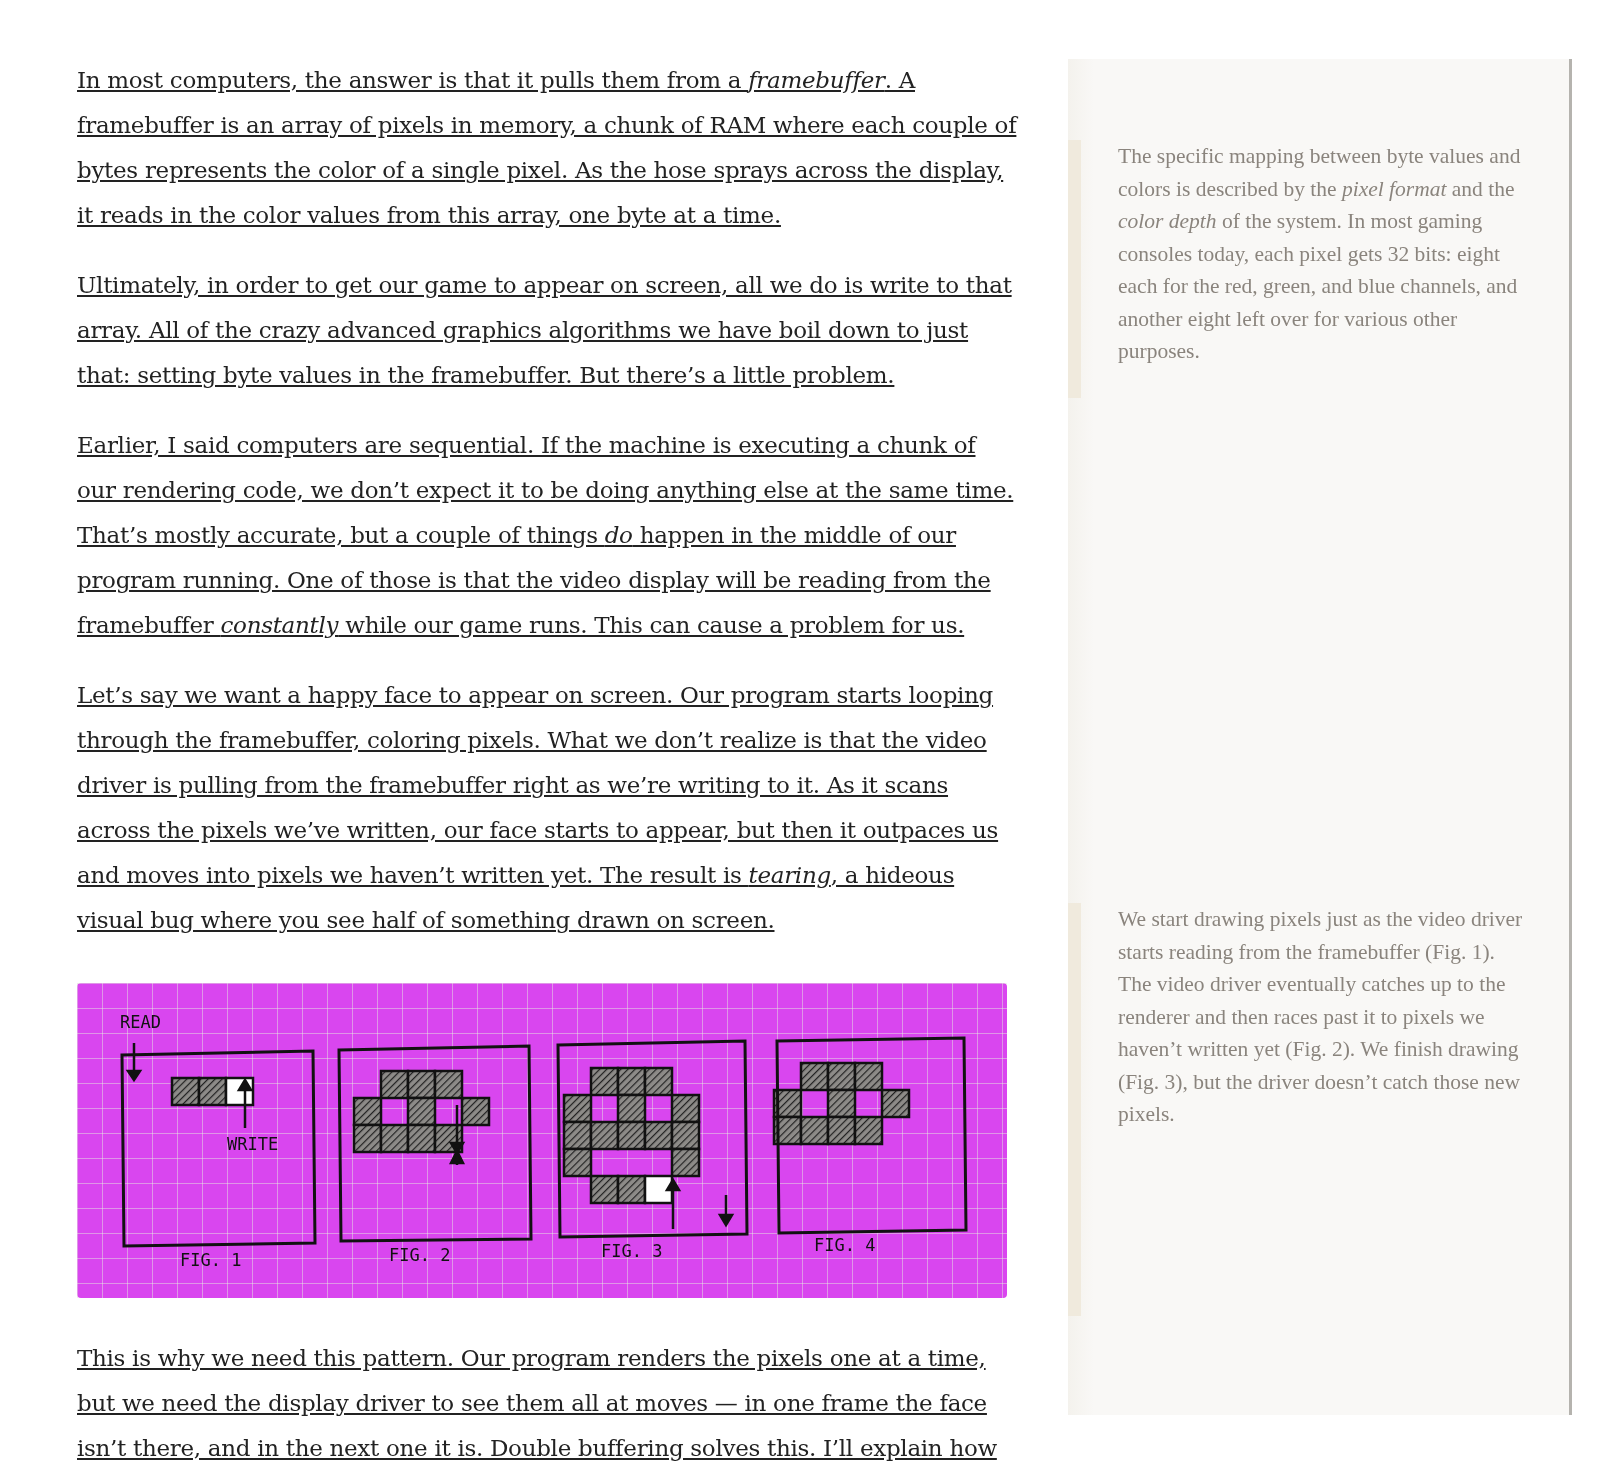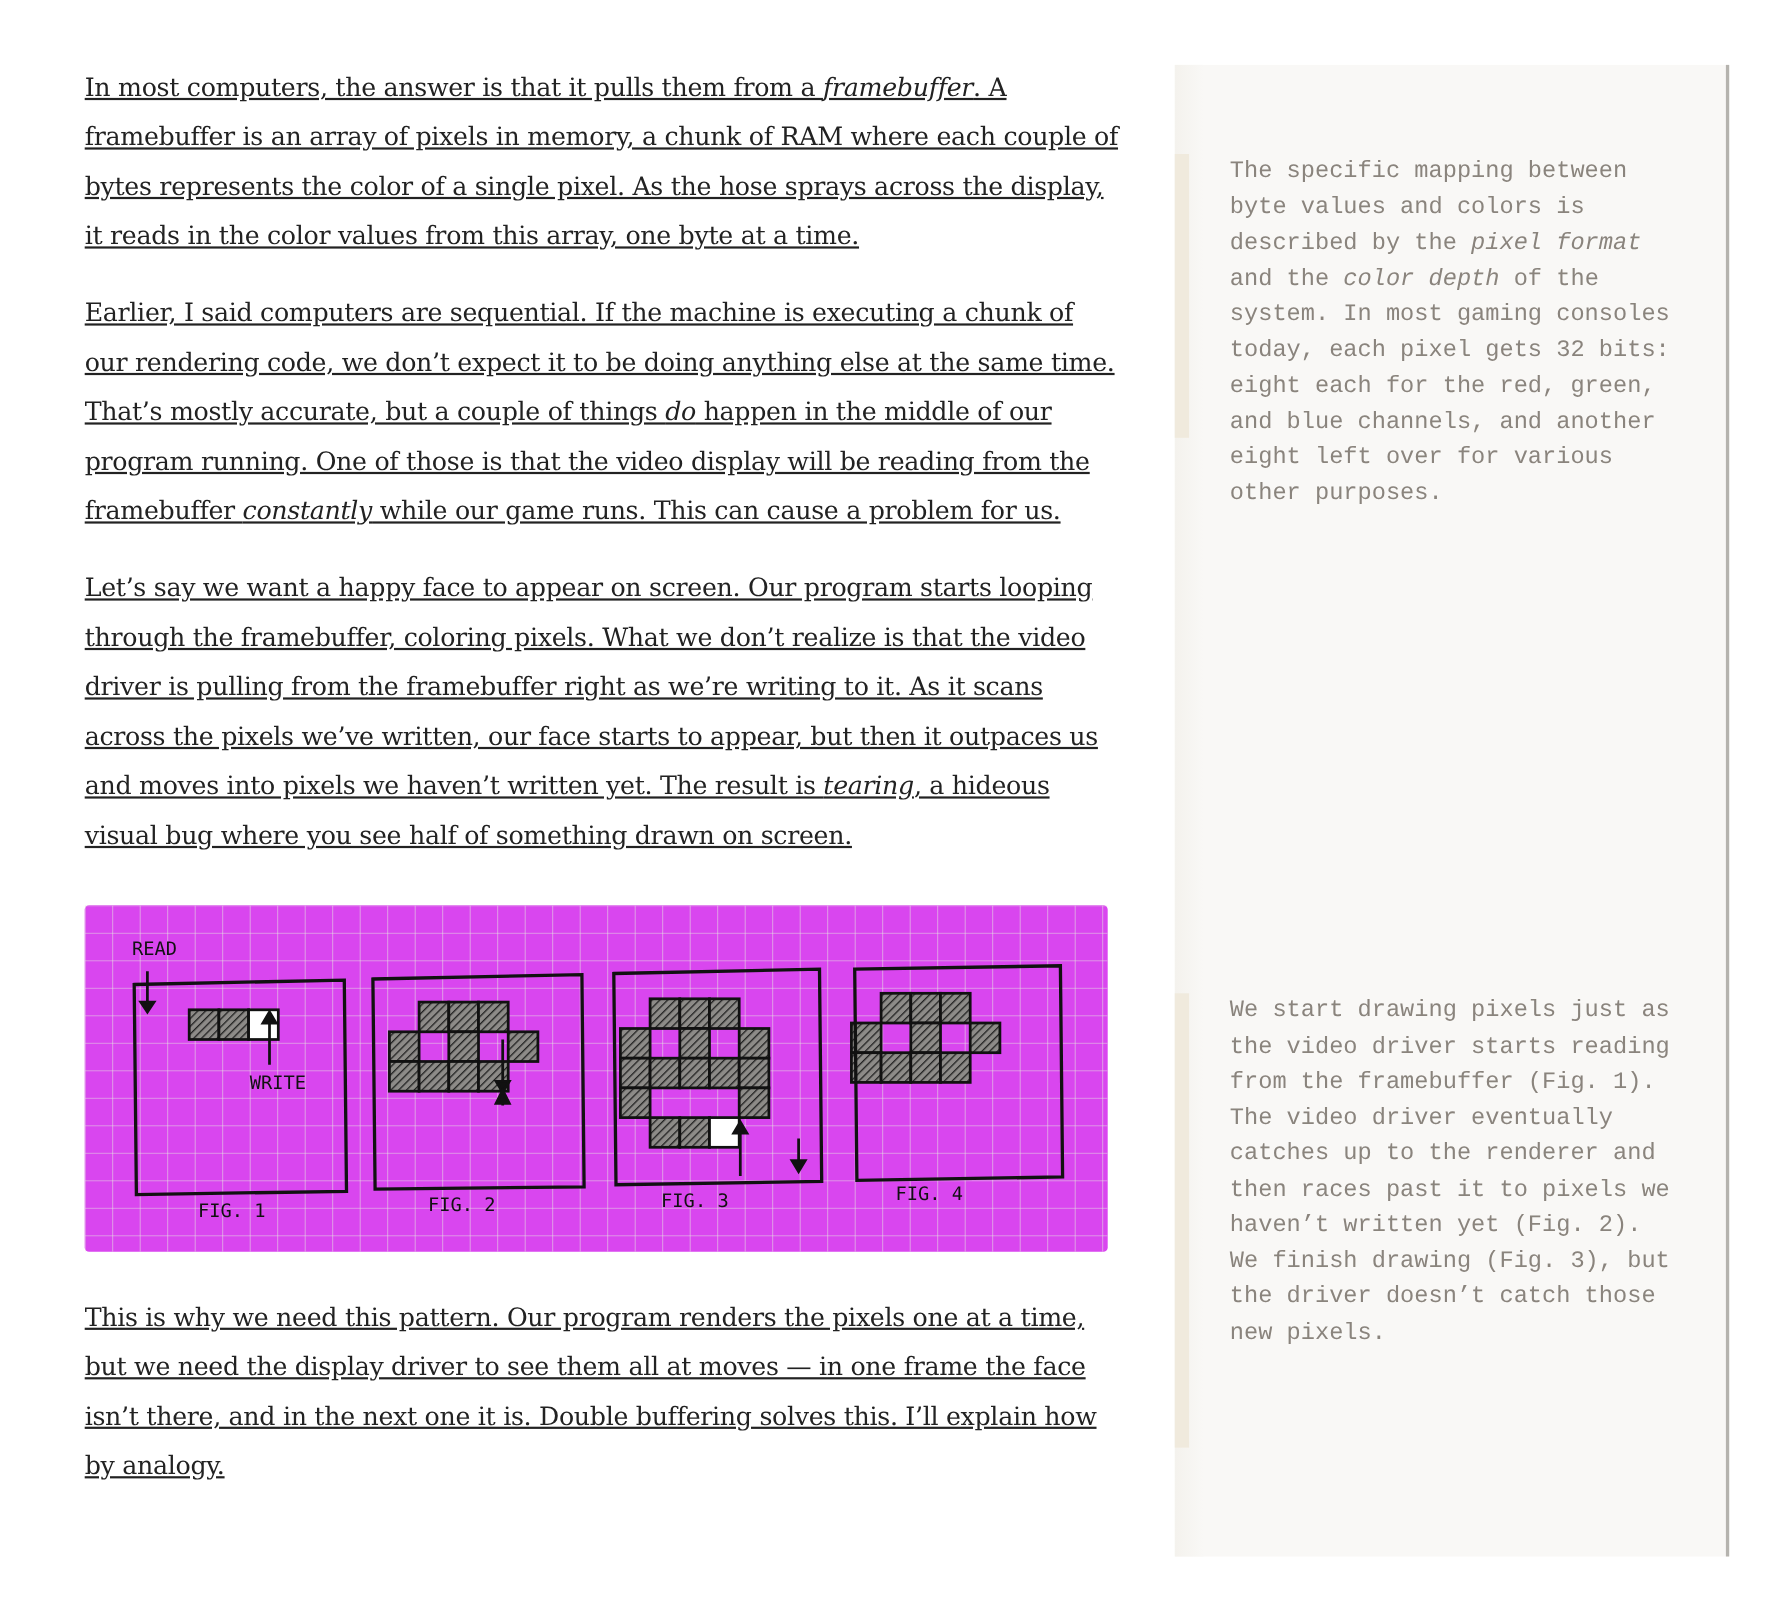--- a/index.html
+++ b/index.html
@@ -5,31 +5,32 @@
   html, body { margin:0; padding:0; background:#ffffff; }
   body { width:1620px; height:1469px; position:relative; overflow:hidden; }
   .main { position:absolute; left:77px; top:58px; width:940px;
     font-family:"DejaVu Serif","Liberation Serif",serif; font-size:23px; line-height:45px; color:#222;text-decoration:underline; }
   .main p { margin:0 0 25px 0; letter-spacing:-0.3px; }
   .fig { width:930px; height:315px; margin:40px 0 38px 0; background:#d946ef; border-radius:4px; position:relative; }
   .aside { position:absolute; left:1068px; top:59px; width:501px; height:1356px; background:#f9f8f6;
     border-right:3px solid #b5b3ae; }
   .aside-fade { position:absolute; left:0; top:0; width:26px; height:100%; background:linear-gradient(to right,#f4f2ed,#f9f8f6); }
   .note { position:absolute; left:0; width:460px;
-    font-family:Liberation Mono, monospace; font-size:21.5px; line-height:32.5px; color:#8a847d; }
+    font-family:Liberation Serif, serif; font-size:21.5px; line-height:32.5px; color:#8a847d; }
   .note .bar { position:absolute; left:0; top:0; width:13px; height:100%; background:#f0eadd; }
   .note p { margin:0 0 23px 50px; }
   .note1 { top:81px; height:258px; }
   .note2 { top:844px; height:413px; }
 </style>
 </head>
 <body>
 
 <div class="main">
   <p><span>In most computers, the answer is that it pulls them from a </span><em>framebuffer</em><span>. A framebuffer is an array of pixels in memory, a chunk of RAM where each couple of bytes represents the color of a single pixel. As the hose sprays across the display, it reads in the color values from this array, one byte at a time.</span></p>
+  <p>Ultimately, in order to get our game to appear on screen, all we do is write to that array. All of the crazy advanced graphics algorithms we have boil down to just that: setting byte values in the framebuffer. But there’s a little problem.</p>
   <p><span>Earlier, I said computers are sequential. If the machine is executing a chunk of our rendering code, we don’t expect it to be doing anything else at the same time. That’s mostly accurate, but a couple of things </span><em>do</em><span> happen in the middle of our program running. One of those is that the video display will be reading from the framebuffer </span><em>constantly</em><span> while our game runs. This can cause a problem for us.</span></p>
   <p><span>Let’s say we want a happy face to appear on screen. Our program starts looping through the framebuffer, coloring pixels. What we don’t realize is that the video driver is pulling from the framebuffer right as we’re writing to it. As it scans across the pixels we’ve written, our face starts to appear, but then it outpaces us and moves into pixels we haven’t written yet. The result is </span><em>tearing</em><span>, a hideous visual bug where you see half of something drawn on screen.</span></p>
 
   <div class="fig">
     <svg width="930" height="315" viewBox="0 0 930 315">
       <defs>
         <pattern id="grid" width="25" height="25" patternUnits="userSpaceOnUse">
             <path d="M25 0 L0 0 0 25" fill="none" stroke="#e6e4df" stroke-width="1"></path>
           </pattern>
         <pattern id="hatch" width="5" height="5" patternUnits="userSpaceOnUse" patternTransform="rotate(45)">

